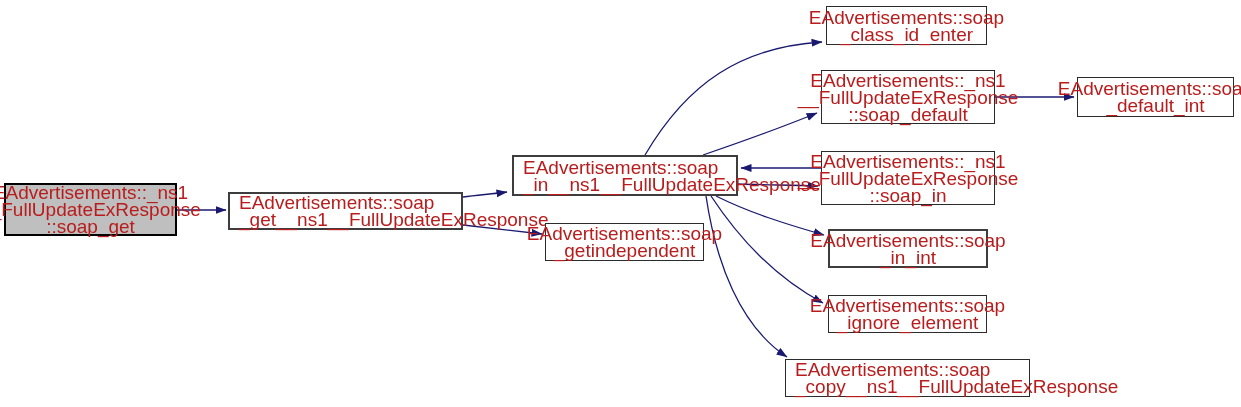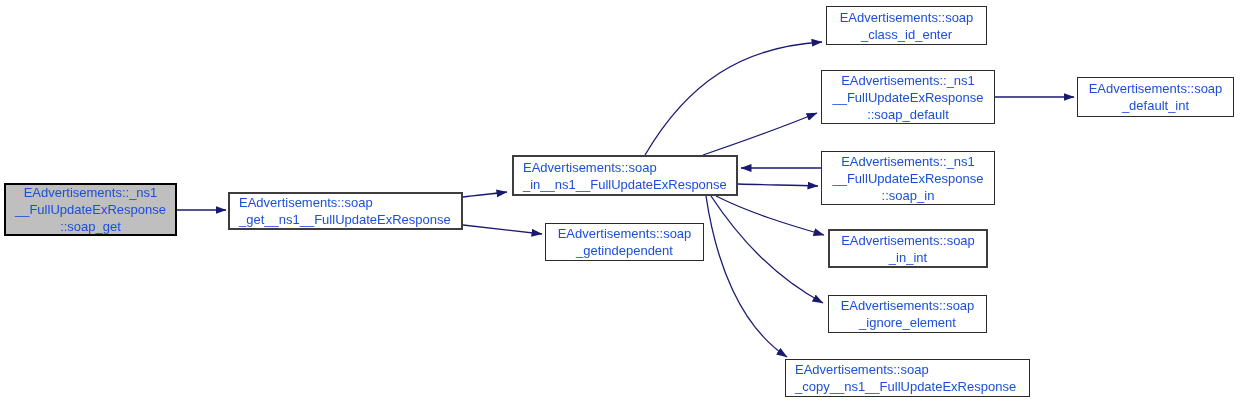--- a/index.html
+++ b/index.html
@@ -24,22 +24,22 @@
   }
   #edge-layer path.edge {
     fill: none;
     stroke-width: 1.3;
   }
   .node {
     position: absolute;
     box-sizing: border-box;
     background: #ffffff;
     border: 1px solid #2b2b2b;
-    color: #1d4ed8;
-    font-size: 13px;
+    color: #b91c1c;
+    font-size: 19px;
     line-height: 17px;
     white-space: pre-line;
     display: flex;
     align-items: center;
     justify-content: center;
     text-align: center;
     padding: 1px 6px;
     cursor: pointer;
   }
   .node.align-left {

